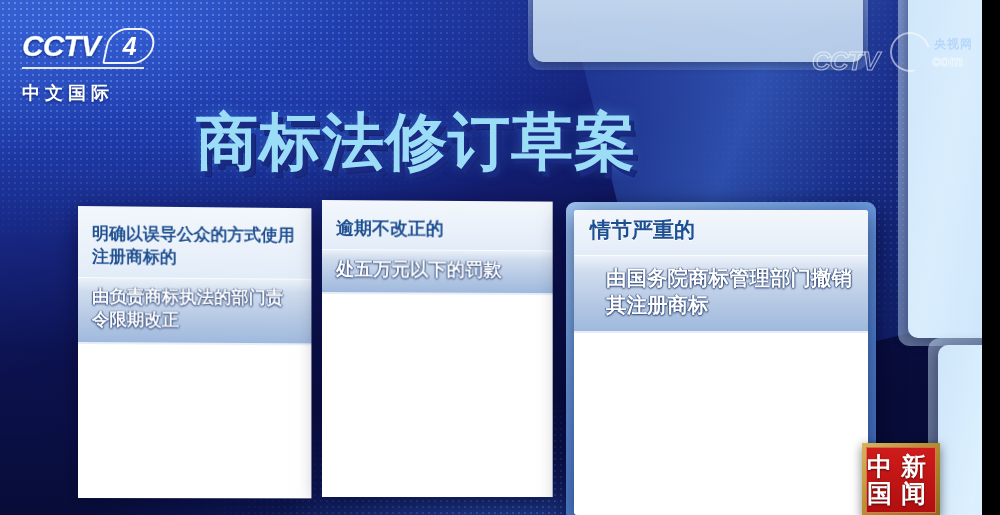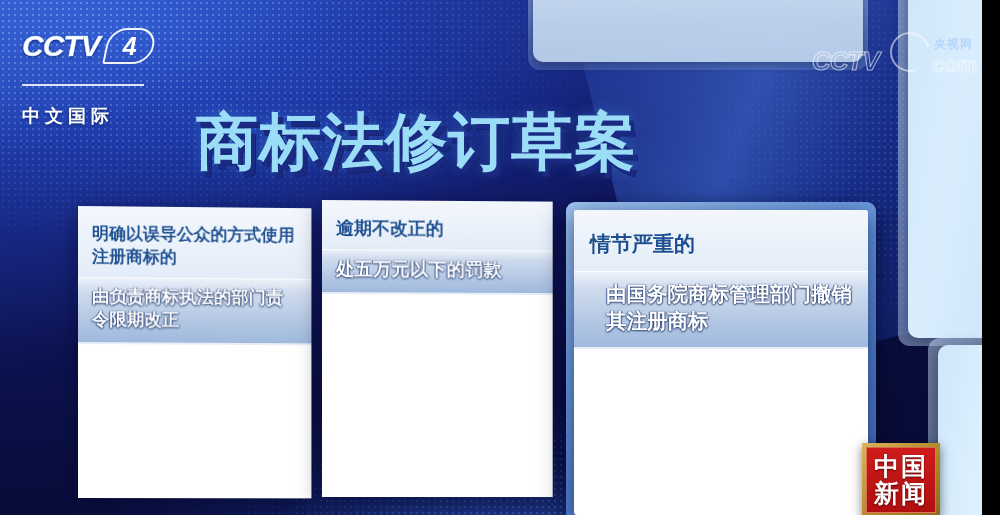--- a/index.html
+++ b/index.html
@@ -103,21 +103,21 @@
     border:2px solid rgba(255,255,255,.92);
     border-radius:18px 18px 18px 2px;
     transform:skewX(-12deg);
   }
   .logo-4{
     position:absolute;inset:0;
     display:flex;align-items:center;justify-content:center;
     font-weight:bold;font-size:25px;color:#fff;font-style:italic;
   }
   .logo-sub{
-    margin-top:20px;padding-top:18px;
+    margin-top:3px;padding-top:12px;
     border-top:2px solid rgba(255,255,255,.85);
     width:122px;
     font-size:18px;font-weight:bold;letter-spacing:5px;color:#fff;
     text-shadow:0 1px 3px rgba(0,20,90,.75);
   }
 
   
   .wm{position:absolute;left:812px;top:30px;width:180px;height:52px;opacity:.62;}
   .wm-cctv{
     position:absolute;left:0;top:16px;
@@ -131,21 +131,21 @@
     border-right-color:transparent;
     transform:rotate(30deg);
   }
   .wm-cn{
     position:absolute;left:122px;top:6px;
     font-size:12px;font-weight:bold;letter-spacing:1px;
     color:rgba(160,200,250,.95);
   }
   .wm-com{
     position:absolute;left:120px;top:22px;
-    font-size:22px;font-weight:bold;
+    font-size:15px;font-weight:bold;
     color:transparent;-webkit-text-stroke:1.1px rgba(255,255,255,.85);
   }
 
   
   .title{
     position:absolute;left:196px;top:100px;
     font-size:62px;font-weight:bold;
     letter-spacing:1px;
     color:#9bdcf7;
     text-shadow:
@@ -204,36 +204,36 @@
 
   
   #card3frame{
     position:absolute;left:566px;top:202px;width:310px;height:320px;
     border-radius:9px;
     background:linear-gradient(150deg,#9fc4ef 0%,#6f9ede 30%,#4f7fcc 62%,#3f6dbd 100%);
     box-shadow:0 8px 26px rgba(2,6,40,.6);
   }
   #card3{left:574px;top:210px;width:294px;height:305px;
          border-radius:3px;}
-  #card3 .card-head{padding:22px 16px 10px 16px;font-family:Liberation Mono, monospace;}
+  #card3 .card-head{padding:6px 16px 10px 16px;}
   #card3 .card-head-text{font-size:21px;}
   #card3 .card-band{padding:9px 16px 12px 16px;}
   #card3 .card-band-text{font-size:20.5px;margin-left:16px;}
 
   
   .bug{
     position:absolute;left:862px;top:443px;width:78px;height:74px;
     background:linear-gradient(135deg,#d9b45c 0%,#b8902f 45%,#8a6a1c 100%);
     padding:4px;
     box-shadow:0 3px 10px rgba(0,0,0,.5);
   }
   .bug-inner{
     width:100%;height:100%;
     background:linear-gradient(180deg,#cf1b1b 0%,#b10f0f 100%);
-    display:flex;flex-direction:column;align-items:center;justify-content:center;
+    display:flex;flex-direction:row;align-items:center;justify-content:center;
     border:1px solid rgba(255,220,160,.45);
   }
   .bug-line{
     color:#fff;font-weight:bold;font-size:25px;letter-spacing:2px;line-height:1.08;
     text-shadow:0 1px 2px rgba(60,0,0,.8);
   }
 </style>
 </head>
 <body>
 

